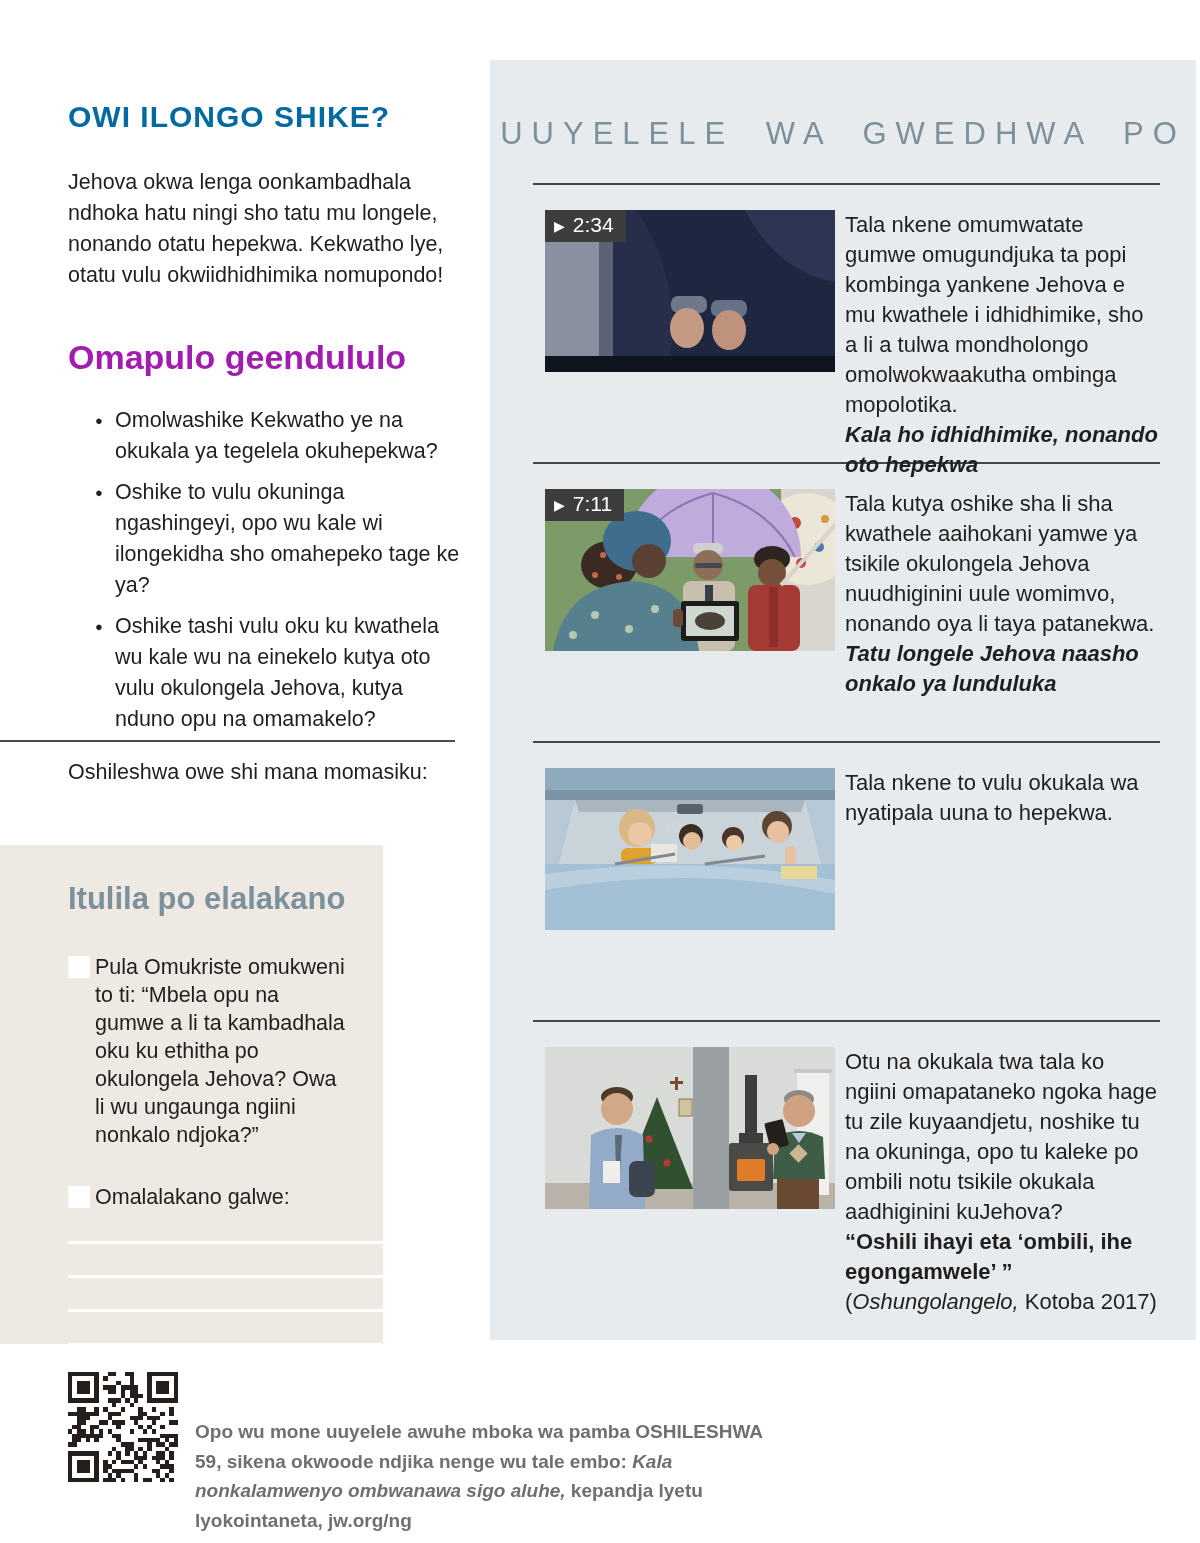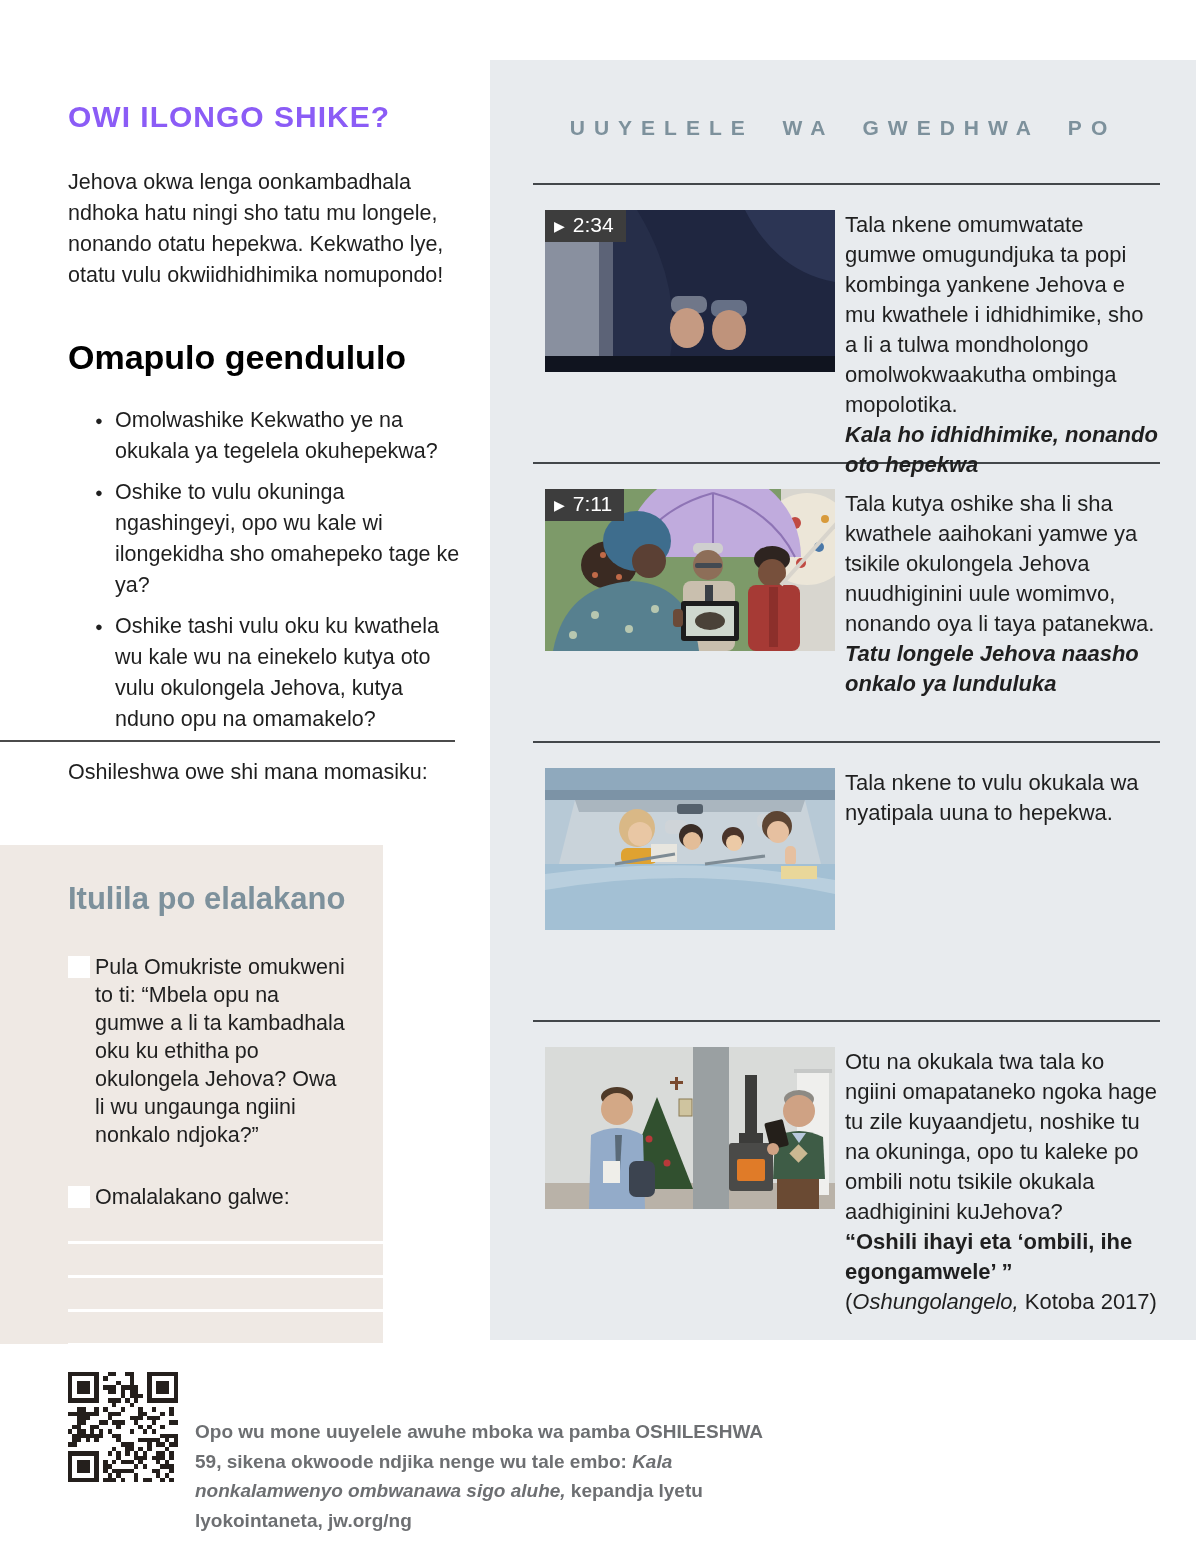--- a/index.html
+++ b/index.html
@@ -2,42 +2,42 @@
 <html><head>
 <meta charset="utf-8">
 <style>
   html,body{margin:0;padding:0;}
   body{
     width:1200px;height:1543px;position:relative;background:#ffffff;
     font-family:"Liberation Sans", sans-serif;color:#1f1f1f;overflow:hidden;
   }
   
   .left-col{position:absolute;left:68px;top:100px;width:392px;}
-  .study-title{margin:0;font-size:30px;font-weight:bold;letter-spacing:1px;color:#8b5cf6;}
+  .study-title{margin:0;font-size:30px;font-weight:bold;letter-spacing:1px;color:#0369a1;}
   .intro{margin:33px 0 16px;font-size:21.5px;line-height:31px;}
-  .questions-heading{margin:47px 0 0;font-size:34px;font-weight:bold;color:#000000;}
+  .questions-heading{margin:47px 0 0;font-size:34px;font-weight:bold;color:#a21caf;}
   .questions{margin:28px 0 0;padding:0;list-style:none;}
   .questions li{display:flex;margin-bottom:10px;font-size:21.5px;line-height:31px;padding-left:27px;}
   .bullet{flex:none;width:20px;font-size:13px;line-height:31px;}
   .divider{position:absolute;left:0;top:740px;width:455px;height:2px;background:#4b4b4b;}
   .completed-label{position:absolute;left:68px;top:757px;width:390px;font-size:21.5px;line-height:30px;}
   
   .goal-box{position:absolute;left:0;top:845px;width:383px;height:499px;background:#efe9e4;
     box-sizing:border-box;padding:36px 0 0 68px;}
   .goal-heading{margin:0;font-size:31px;font-weight:bold;color:#7d919c;}
   .check-item{display:flex;gap:5px;margin-top:36px;padding-right:32px;font-size:21.5px;line-height:28px;}
   .check-item.second{margin-top:34px;}
   .checkbox{width:22px;height:22px;background:#ffffff;flex:none;margin-top:3px;}
   .write-lines{margin-top:30px;padding-right:0;}
   .write-line{height:3px;background:#ffffff;margin-bottom:31px;}
   
   .right-panel{position:absolute;left:490px;top:60px;width:706px;height:1280px;background:#e8ebee;
     box-sizing:border-box;overflow:hidden;}
   .panel-heading{margin:0;height:123px;box-sizing:border-box;padding-top:56px;text-align:center;
-    font-size:21px;font-weight:bold;color:#7d919c;letter-spacing:9px;word-spacing:14px;white-space:nowrap;}
+    font-size:31px;font-weight:normal;color:#7d919c;letter-spacing:9px;word-spacing:14px;white-space:nowrap;}
   .media-row{border-top:2px solid #43474a;margin:0 36px 0 43px;padding:25px 0 0 12px;
     display:flex;gap:10px;height:279px;box-sizing:border-box;}
   .media-row.last{height:318px;}
   .thumb{width:290px;height:162px;flex:none;position:relative;}
   .thumb svg{display:block;width:290px;height:162px;}
   .badge{position:absolute;top:0;left:0;background:#3d3d3d;color:#ffffff;font-size:21px;
     padding:3px 12px 5px 9px;display:flex;align-items:center;gap:8px;}
   .badge .play{font-size:14px;position:relative;top:1px;}
   .row-text{width:317px;font-size:22px;line-height:30px;}
   .row-text p{margin:0;}

